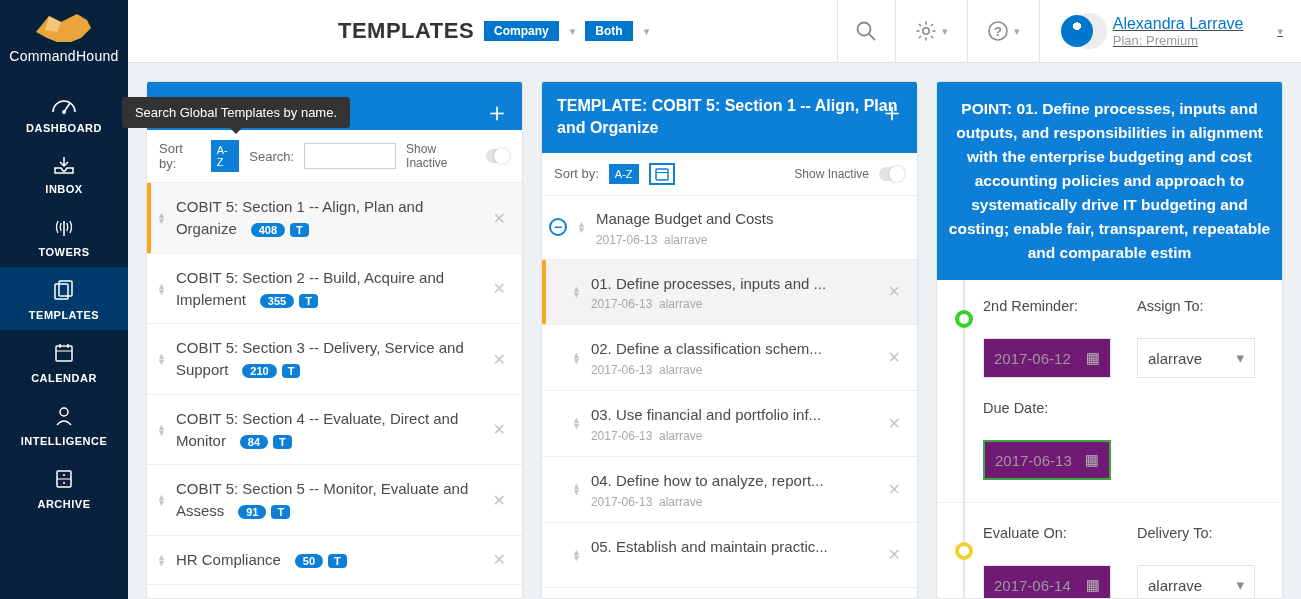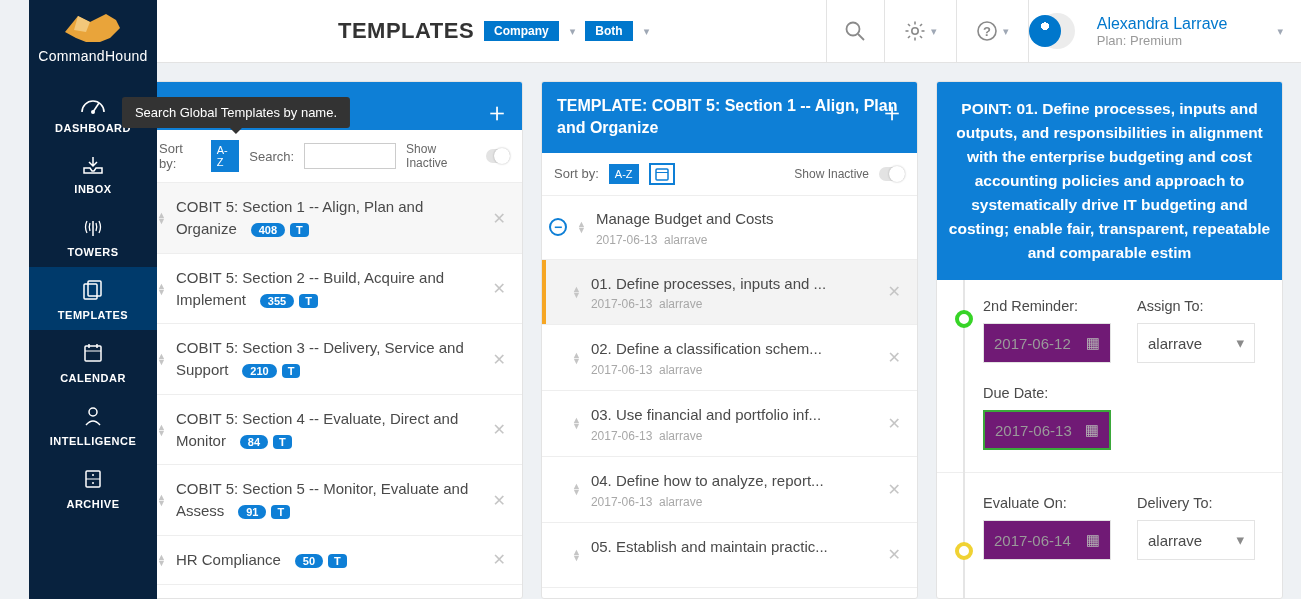--- a/index.html
+++ b/index.html
@@ -1,37 +1,37 @@
 <!DOCTYPE html>
 <html><head>
 <meta charset="utf-8">
 <style>
 * { box-sizing: border-box; margin: 0; padding: 0; }
 body { font-family: -apple-system, BlinkMacSystemFont, "Segoe UI", Helvetica, Arial, sans-serif; background: #eef1f4; color: #4a4a4a; width: 1301px; height: 599px; overflow: hidden; }
 
 
-.sidebar { position: fixed; left: 0; top: 0; width: 128px; height: 599px; background: #08223e; color: #fff; display: flex; flex-direction: column; align-items: center; padding-top: 8px; z-index: 10; margin-left: 29px; }
+.sidebar { position: fixed; left: 0; top: 0; width: 128px; height: 599px; background: #08223e; color: #fff; display: flex; flex-direction: column; align-items: center; padding-top: 8px; z-index: 10; }
 .logo { text-align: center; margin-bottom: 18px; }
 .logo svg { display: block; margin: 0 auto; }
 .logo-text { font-size: 14px; color: #fff; margin-top: 2px; letter-spacing: 0.3px; }
 .nav-item { width: 100%; text-align: center; padding: 12px 0 9px 0; cursor: pointer; }
 .nav-item.active { background: #003a6b; }
 .nav-icon { color: #fff; margin-bottom: 4px; }
 .nav-label { font-size: 11px; font-weight: 700; letter-spacing: 0.5px; color: #fff; }
 
 
 .topbar { position: fixed; left: 128px; top: 0; right: 0; height: 63px; background: #fff; border-bottom: 1px solid #e3e3e3; display: flex; align-items: center; z-index: 9; }
 .title-area { flex: 1; display: flex; align-items: center; padding-left: 210px; gap: 10px; }
 .page-title { font-size: 22px; font-weight: 700; color: #333; letter-spacing: 0.5px; }
 .badge { background: #0077cc; color: #fff; font-size: 12px; font-weight: 600; border-radius: 0; padding: 3px 10px; display: inline-flex; align-items: center; gap: 5px; cursor: pointer; }
 .chev { color: #9fa8b5; font-size: 11px; margin-left: 1px; }
 .top-icons { display: flex; align-items: center; height: 63px; }
 .top-icon-cell { width: 58px; height: 63px; border-left: 1px solid #e3e3e3; display: flex; align-items: center; justify-content: center; cursor: pointer; color: #8a8a8a; position: relative; }
 .top-icon-cell.wide { width: 72px; gap: 4px; }
-.user-cell { display: flex; align-items: center; gap: 20px; padding: 0 18px 0 0; height: 63px; border-left: 1px solid #e3e3e3; cursor: pointer; }
+.user-cell { display: flex; align-items: center; gap: 4px; padding: 0 18px 0 21px; height: 63px; border-left: 1px solid #e3e3e3; cursor: pointer; text-decoration: underline; }
 .avatar-stack { position: relative; width: 48px; height: 36px; }
 .avatar-back { position: absolute; left: 10px; top: 0; width: 36px; height: 36px; border-radius: 50%; background: #ececec; }
 .avatar-front { position: absolute; left: 0; top: 2px; width: 32px; height: 32px; border-radius: 50%; background: radial-gradient(circle at 50% 35%, #fff 0 15%, #0077cc 15%); }
 .user-name { color: #0077cc; font-size: 16px; font-weight: 500; }
 .user-plan { color: #9a9a9a; font-size: 13px; }
 
 
 .workspace { position: absolute; left: 128px; top: 63px; right: 0; bottom: 0; display: flex; gap: 18px; padding: 18px 18px 0 18px; }
 
 .col { background: #fff; border: 1px solid #e3e3e3; border-radius: 3px; display: flex; flex-direction: column; overflow: hidden; }
@@ -73,21 +73,21 @@
 
 
 .detail-header { background: #0e7fd6; color: #fff; padding: 15px 10px; font-size: 15.5px; font-weight: 600; line-height: 1.55; text-align: center; }
 .detail-body { padding: 0; flex: 1; overflow-y: auto; }
 .timeline { position: relative; padding: 18px 18px 18px 46px; }
 .tl-line { position: absolute; left: 26px; top: 0; bottom: 0; width: 2px; background: #e5e5e5; }
 .tl-dot { position: absolute; left: 18px; width: 18px; height: 18px; border-radius: 50%; background: #fff; }
 .tl-dot.green { border: 4px solid #37d427; top: 30px; }
 .tl-dot.yellow { border: 4px solid #f0d233; top: 262px; }
 .form-row { display: flex; gap: 26px; margin-bottom: 22px; }
-.form-group { display: flex; flex-direction: column; gap: 9px; }
+.form-group { display: flex; flex-direction: column; gap: 24px; }
 .form-label { font-size: 14.5px; color: #4a4a4a; }
 .input-box { background: #701a75; border: 1px solid #e3e3e3; height: 40px; width: 128px; display: flex; align-items: center; padding: 0 10px; color: #9a9a9a; font-size: 15px; gap: 8px; justify-content: space-between; }
 .input-box.assign, .input-box.escalate-to { background: #fff; width: 118px; justify-content: space-between; color: #4a4a4a; }
 .input-box.due { border: 2px solid #3aa83a; }
 .cal-icon { color: #b5b5b5; }
 .hr { border: none; border-top: 1px solid #eee; margin: 0 -46px 0 -46px; }
 
 </style>
 </head>
 <body>

